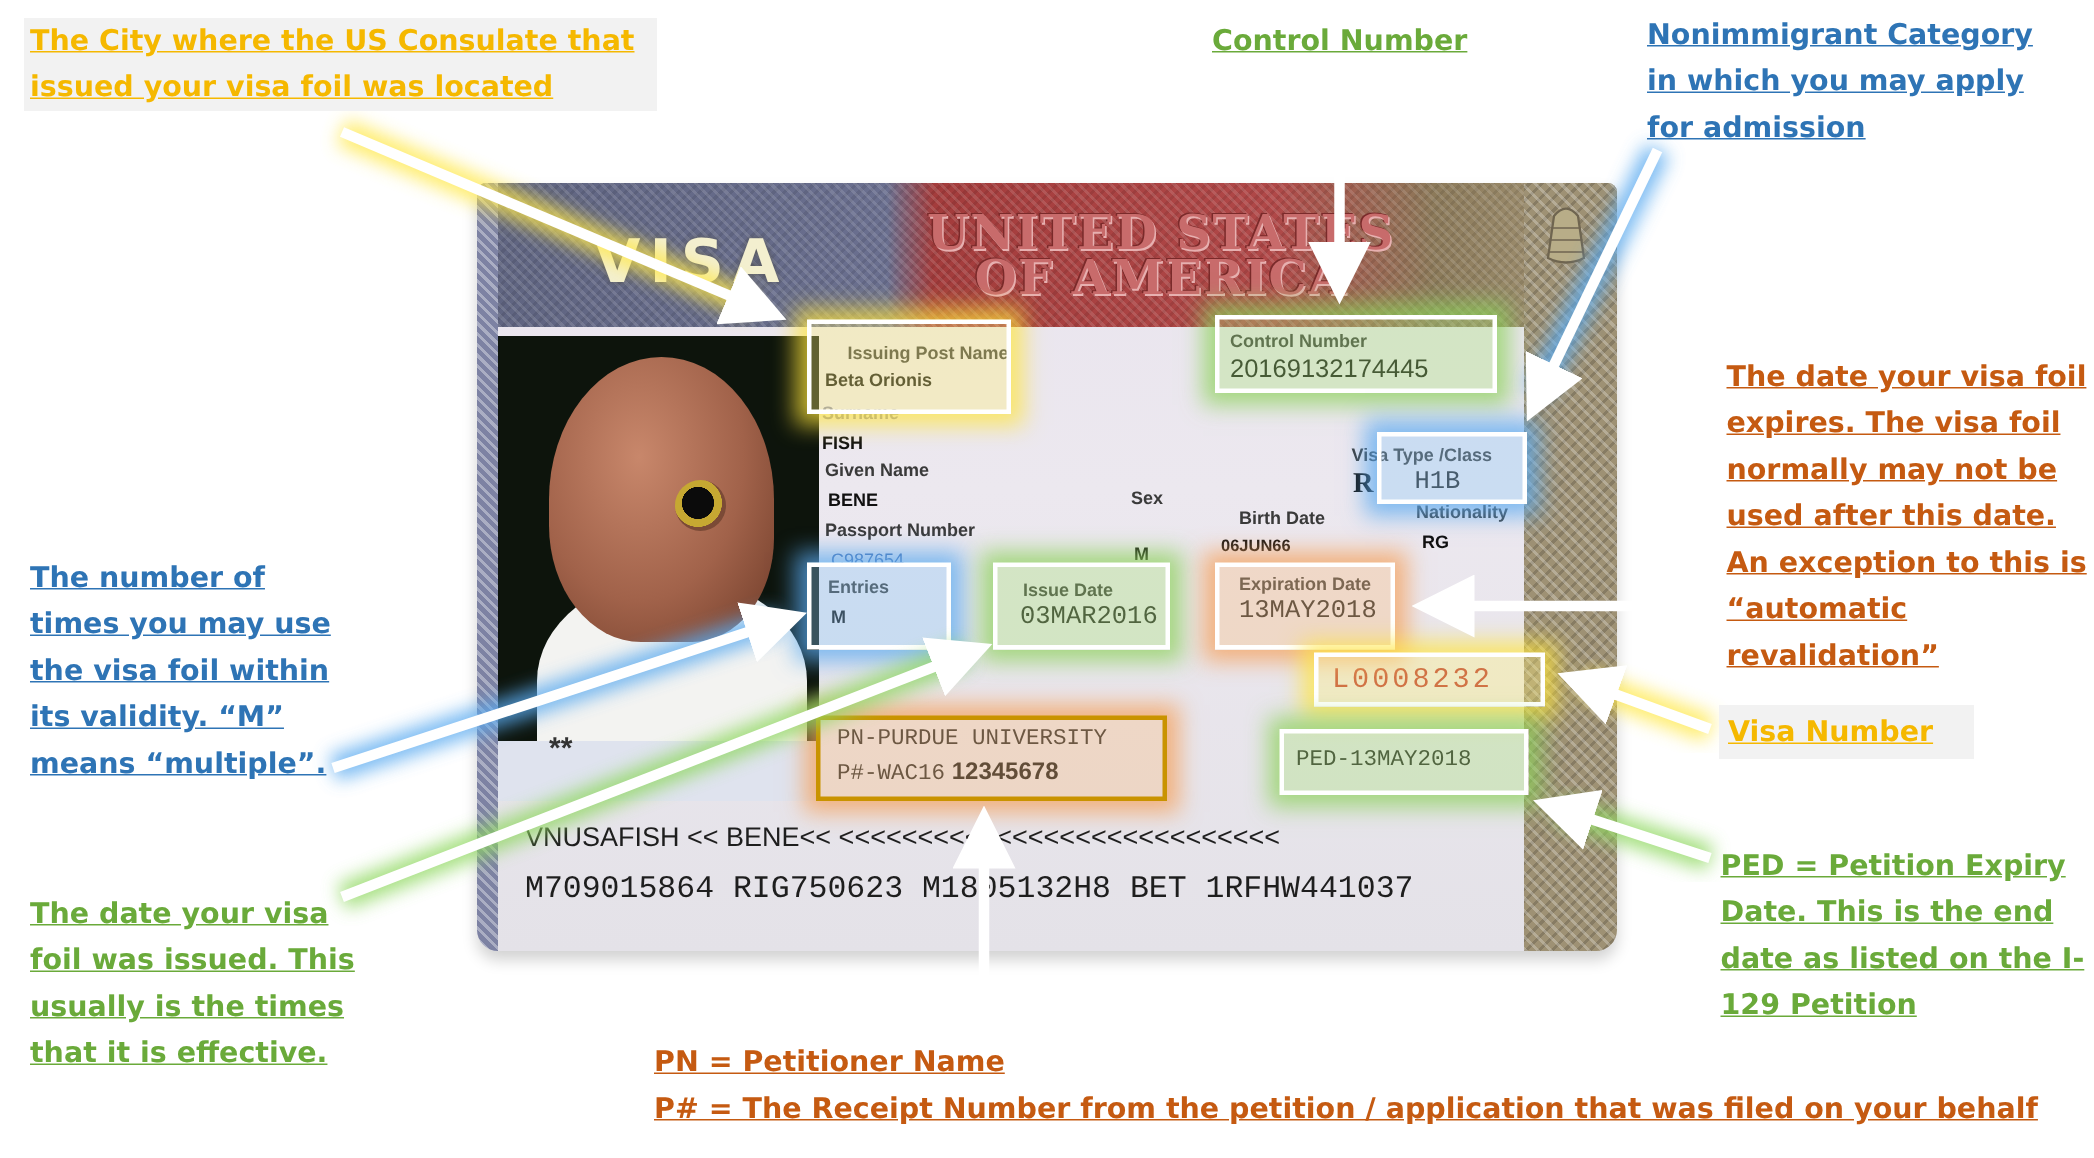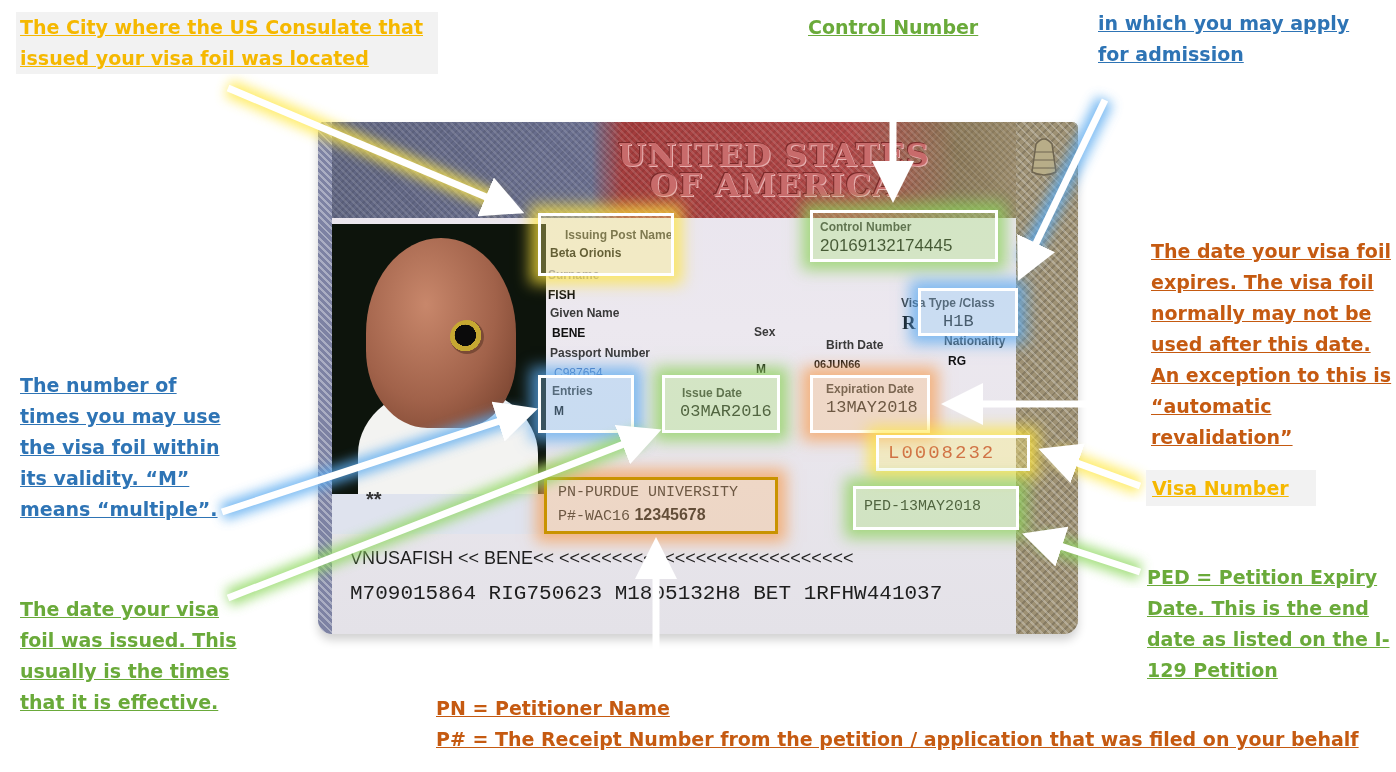--- a/index.html
+++ b/index.html
@@ -50,20 +50,21 @@
   svg#arrows{position:absolute;left:0;top:0;width:1396px;height:772px;pointer-events:none;}
 </style>
 </head>
 <body>
 
 <div id="foil">
   <div id="foil-band"></div>
   <div id="foil-band-pattern"></div>
   <div id="foil-left-strip"></div>
   <div id="foil-right-strip"></div>
+  <div id="visa-word">VISA</div>
   <div id="usa-title">
     <div>UNITED STATES</div>
     <div>OF AMERICA</div>
   </div>
   <svg id="bell-icon" viewBox="0 0 40 60">
     <path d="M12 14 Q20 4 28 14 L32 42 Q20 48 8 42 Z" fill="#b8ad88" stroke="#6f6550" stroke-width="1.5"></path>
     <line x1="10" y1="22" x2="30" y2="22" stroke="#6f6550"></line>
       <line x1="9" y1="30" x2="31" y2="30" stroke="#6f6550"></line>
     <line x1="8" y1="38" x2="32" y2="38" stroke="#6f6550"></line>
   </svg>
@@ -173,20 +174,21 @@
     <line x1="656" y1="682" x2="656" y2="558" stroke="#ffffff" stroke-width="7" marker-end="url(#ah)"></line>
   </g>
 </svg>
 
 <div class="cap cap-yellow cap-bg" style="left:16px;top:12px;width:414px;padding:0 4px;">
   <div>The City where the US Consulate that</div>
   <div>issued your visa foil was located</div>
 </div>
 <div class="cap cap-green" style="left:808px;top:12px;">Control Number</div>
 <div class="cap cap-blue" style="left:1098px;top:8px;">
+  <div>Nonimmigrant Category</div>
   <div>in which you may apply</div>
   <div>for admission</div>
 </div>
 <div class="cap cap-orange" style="left:1151px;top:196px;margin-top:40px;">
   <div>The date your visa foil</div>
   <div>expires. The visa foil</div>
   <div>normally may not be</div>
   <div>used after this date.</div>
   <div>An exception to this is</div>
   <div>“automatic</div>

